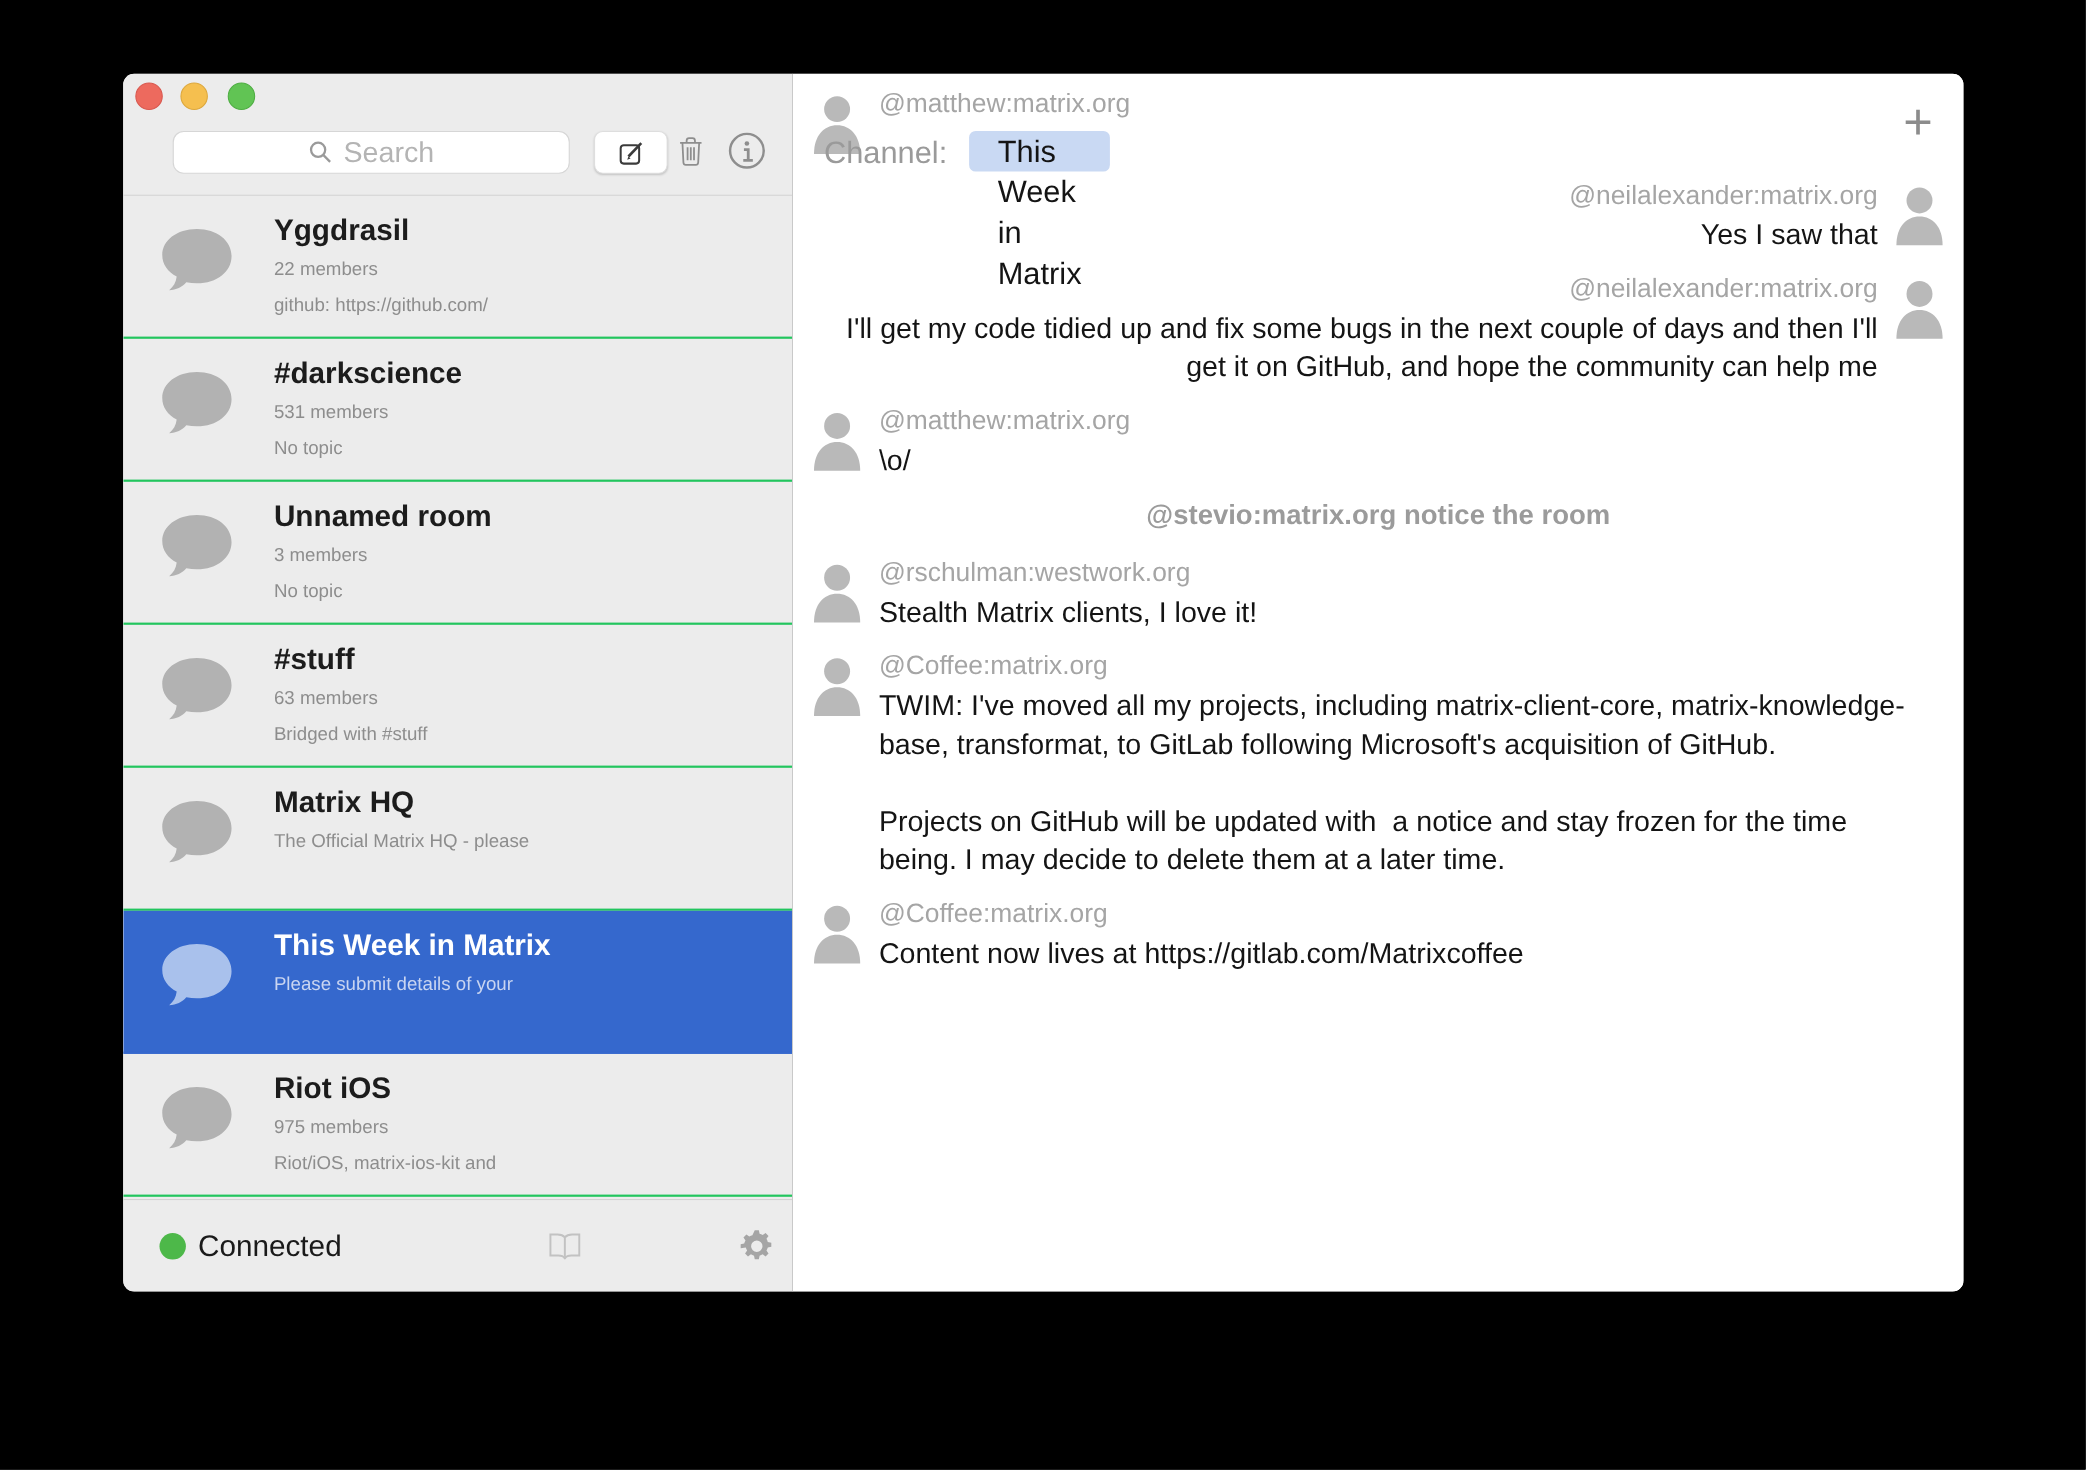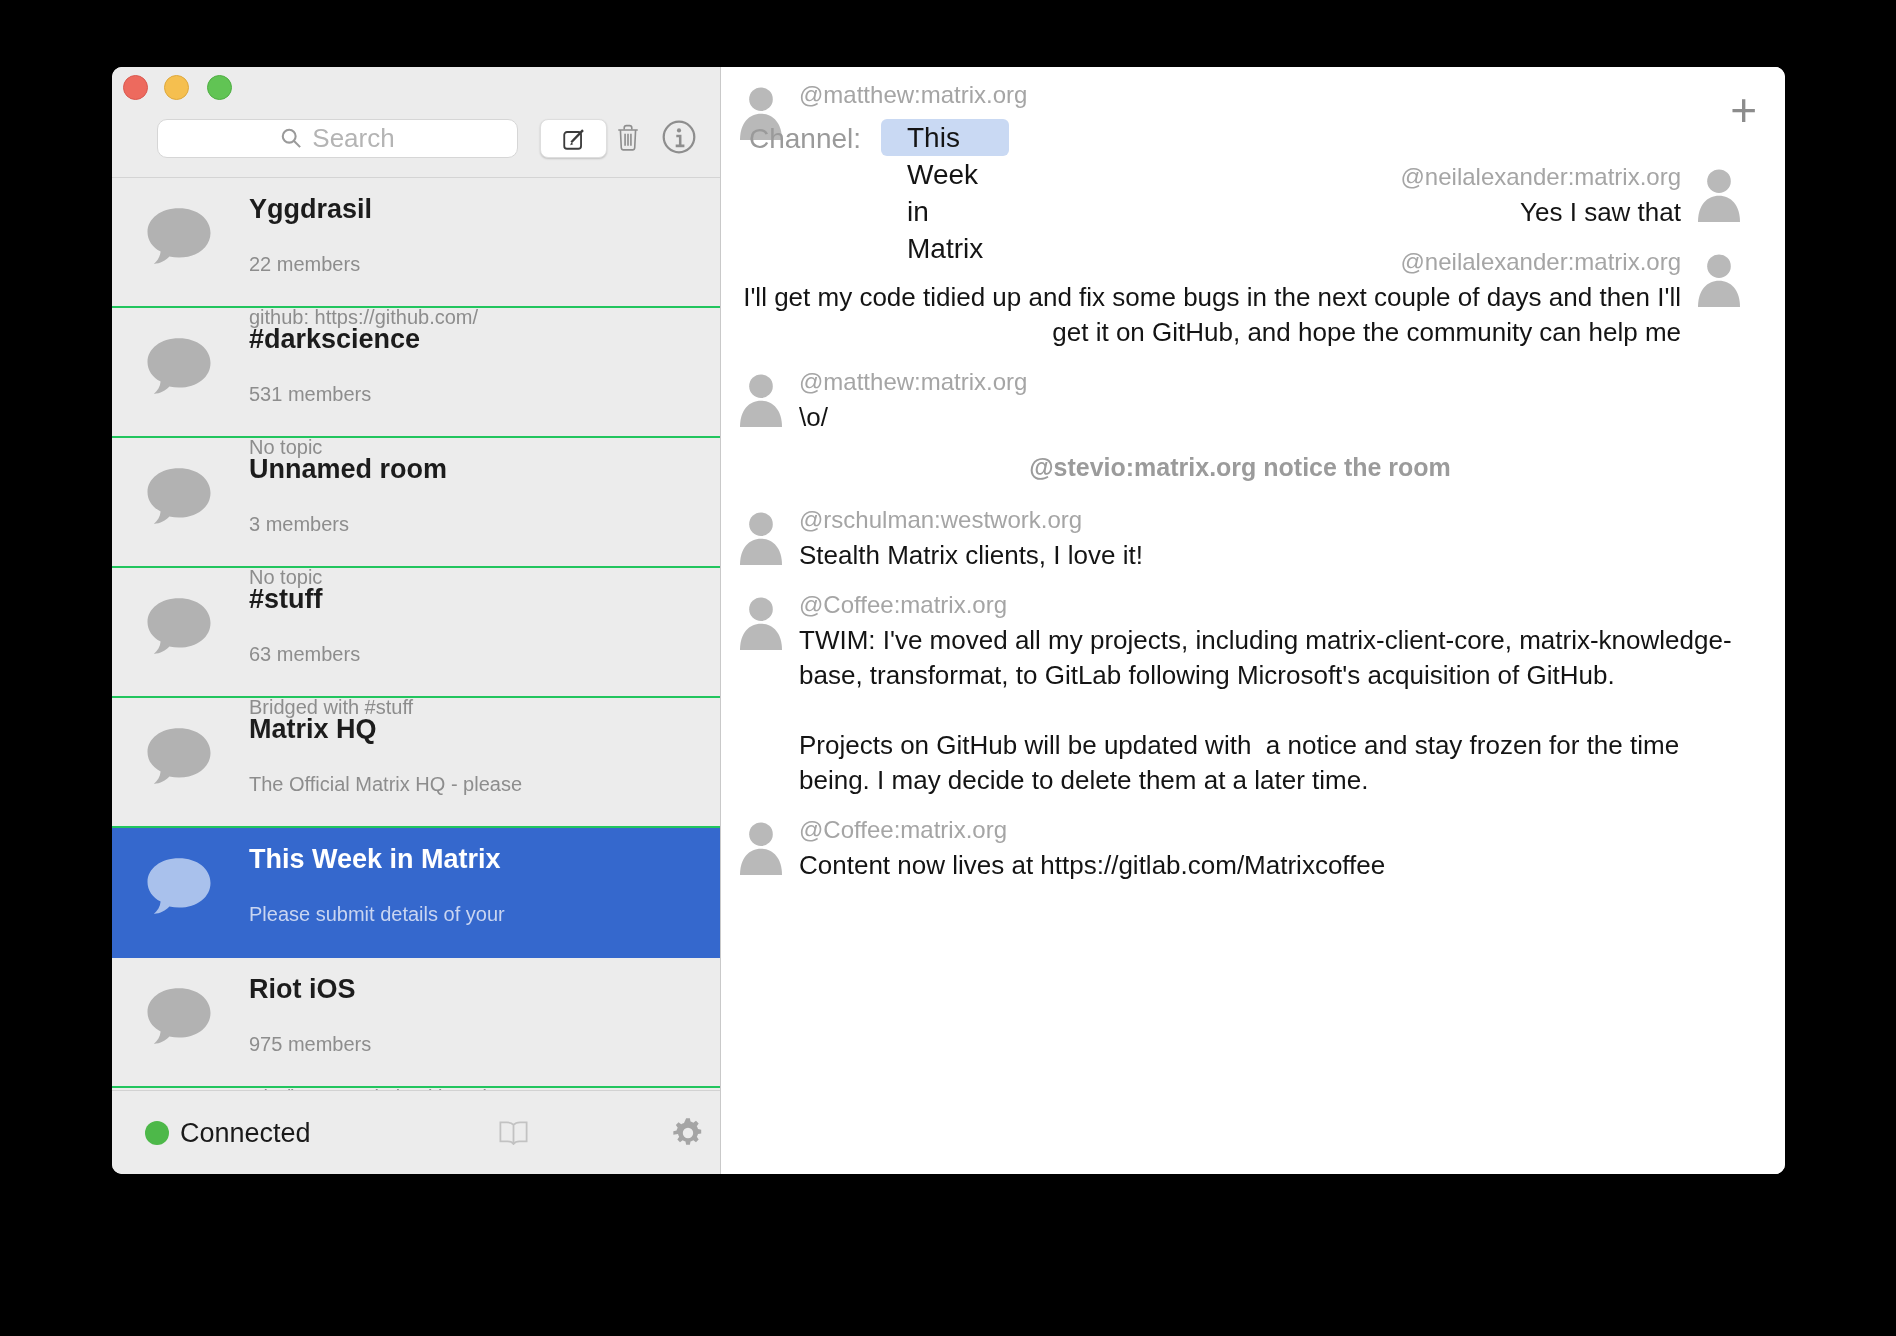--- a/index.html
+++ b/index.html
@@ -22,42 +22,42 @@
                 justify-content:center;color:#b4b4b4;font-size:26px;}
   .search-field svg{margin-right:9px;}
   .compose-btn{position:absolute;left:428px;top:52px;width:67px;height:39px;background:#fff;
                border:1px solid #dedede;border-radius:8px;box-shadow:0 1px 2px rgba(0,0,0,.18);
                display:flex;align-items:center;justify-content:center;padding:0;cursor:default;}
   .room-list{flex:1;border-top:1px solid #d4d4d4;overflow:hidden;}
   .room{height:130px;position:relative;border-bottom:2px solid #22c55e;}
   .room-bubble{position:absolute;left:32px;top:26px;}
   .room-texts{position:absolute;left:137px;top:12px;right:6px;overflow:hidden;}
   .room-name{font-size:27px;font-weight:bold;color:#1c1c1c;line-height:38px;white-space:nowrap;overflow:hidden;}
-  .room-sub{font-size:20px;color:#8d8d8d;line-height:33px;white-space:nowrap;overflow:hidden;margin-top:20px;}
+  .room-sub{font-size:17px;color:#8d8d8d;line-height:33px;white-space:nowrap;overflow:hidden;}
   .room.selected{background:#3568cd;border-bottom-color:#3568cd;}
   .room.selected .room-name{color:#ffffff;}
   .room.selected .room-sub{color:#c9d5f1;}
   .room .room-bubble path{fill:#b2b2b2;}
   .room.selected .room-bubble path{fill:#a9c1ec;}
   .sidebar-footer{height:84px;flex:none;border-top:1px solid #d2d2d2;position:relative;}
   .status-dot{position:absolute;left:33px;top:30px;width:24px;height:24px;border-radius:50%;background:#4db849;}
   .status-label{position:absolute;left:68px;top:27px;font-size:27px;color:#1a1a1a;}
   .book-btn{position:absolute;left:386px;top:30px;background:none;border:none;padding:0;}
   .gear-btn{position:absolute;left:560px;top:26px;background:none;border:none;padding:0;}
 
   
   .chat{flex:1;display:flex;background:#fff;min-width:0;}
   .chat-header{height:108px;flex:none;background:#ececec;border-bottom:1px solid #d9d9d9;position:relative;}
   .channel-label{position:absolute;left:28px;top:56px;font-size:28px;color:#9a9a9a;}
   .channel-pill{position:absolute;left:160px;top:52px;height:37px;line-height:37px;padding:0 26px;
                 background:#c9d9f3;border-radius:6px;font-size:28px;color:#141414;}
   .trash-btn{position:absolute;right:80px;top:53px;background:none;border:none;padding:0;}
   .info-btn{position:absolute;right:24px;top:52px;background:none;border:none;padding:0;}
 
-  .message-list{flex:1;overflow:hidden;padding:14px 42px 0 16px;}
+  .message-list{flex:1;overflow:hidden;padding:14px 16px 0 16px;}
   .msg{display:flex;margin-bottom:18px;}
   .msg .avatar{flex:none;width:48px;margin-top:2px;}
   .msg .content{margin-left:14px;min-width:0;}
   .msg.right{flex-direction:row-reverse;}
   .msg.right .content{margin-left:0;margin-right:14px;text-align:right;}
   .sender{font-size:24px;color:#a5a5a5;line-height:28px;margin-bottom:4px;}
   .body{font-size:26px;color:#141414;line-height:35px;white-space:pre-wrap;}
   .msg-event{text-align:center;font-size:25px;font-weight:bold;color:#9b9b9b;margin:10px 0 24px 0;}
 
   .composer{height:84px;flex:none;background:#ececec;border-top:1px solid #d0d0d0;position:relative;}

